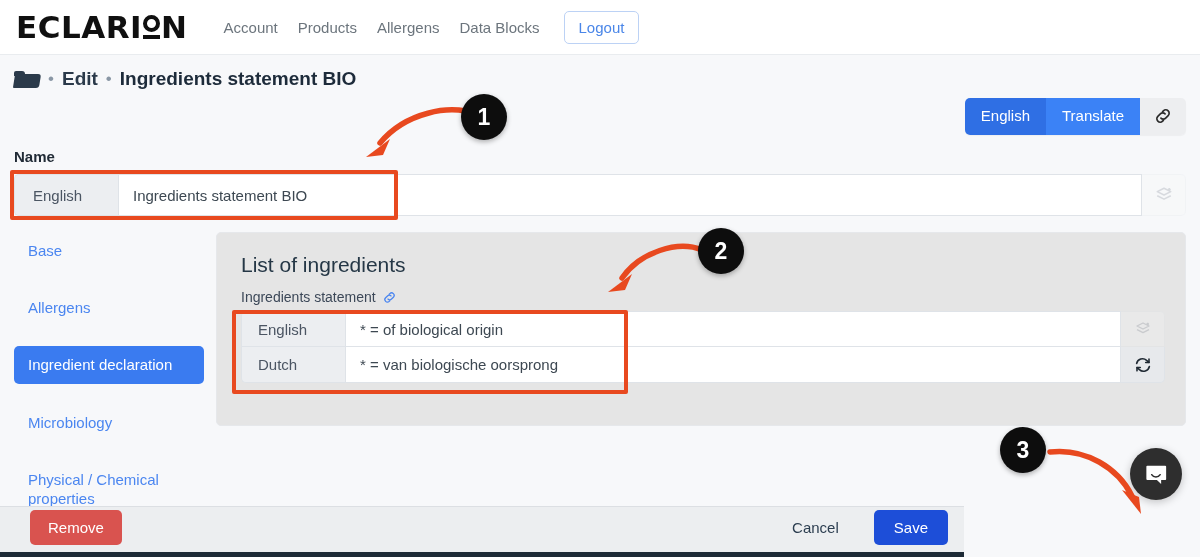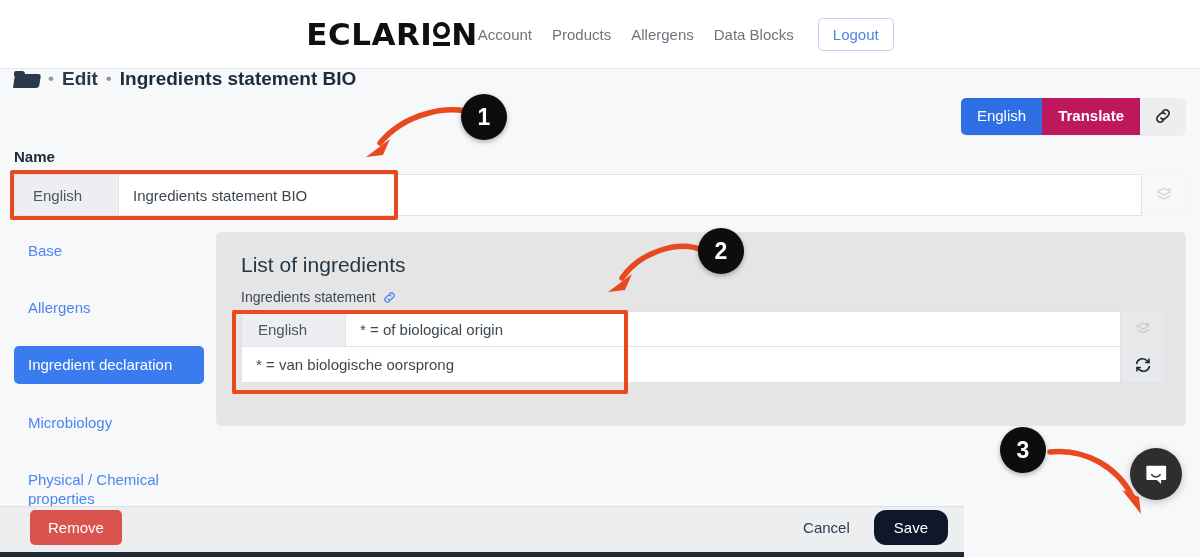--- a/index.html
+++ b/index.html
@@ -6,24 +6,25 @@
   html, body {
     width: 1200px; height: 557px;
     font-family: "Liberation Sans", sans-serif;
     background: #ffffff;
     overflow: hidden;
   }
   #app { position: relative; width: 1200px; height: 557px; background: #f7f8fa; }
 
   
   .navbar {
-    position: absolute; left: 0; top: 0; width: 1200px; height: 69px;
+    position: absolute; left: 0; top: 0; width: 1200px; height: 55px;
     background: #ffffff; border-bottom: 1px solid #e9ecef;
-    display: flex; align-items: center; justify-content: center;
+    display: flex; align-items: center; justify-content: flex-start;
     padding: 0 16px;
+    gap: 36px;
   }
   .logo {
     font-family: "DejaVu Sans", sans-serif;
     font-size: 31px; font-weight: 700; letter-spacing: 0.5px;
     color: #101010; display: flex; align-items: center; line-height: 1;
   }
   .logo .o-glyph {
     display: inline-flex; flex-direction: column; align-items: center;
     justify-content: center; margin: 0 1px;
   }
@@ -69,21 +70,21 @@
     position: absolute; right: 14px; top: 98px;
     display: flex; align-items: stretch;
     border-radius: 5px; overflow: hidden;
     box-shadow: 0 1px 1px rgba(0,0,0,.04);
   }
   .seg {
     font-size: 15px; color: #fff; border: none; cursor: pointer;
     padding: 9px 16px; line-height: 1.25;
   }
   .seg-active { background: #2f6fe4; }
-  .seg-alt { background: #be185d; font-weight: bold; }
+  .seg-alt { background: #3b82f6; }
   .seg-icon-btn {
     background: #edeef0; border: none; cursor: pointer;
     padding: 0 13px; display: flex; align-items: center; justify-content: center;
   }
 
   
   .chain { display: block; }
 
   
   .name-label {
@@ -155,27 +156,27 @@
     position: absolute; left: 0; bottom: 0; width: 964px; height: 51px;
     background: #eceef0; border-top: 1px solid #dcdfe3;
     border-bottom: 5px solid #1d2a36;
     display: flex; align-items: center; justify-content: space-between;
     padding: 0 16px 4px 30px;
   }
   .btn-remove {
     background: #d9534f; color: #fff; border: none; border-radius: 5px;
     font-size: 15px; padding: 9px 18px; cursor: pointer;
   }
-  .footer-right { display: flex; align-items: center; gap: 18px; }
+  .footer-right { display: flex; align-items: center; gap: 29px; }
   .btn-cancel {
     background: transparent; border: none; font-size: 15px;
     color: #2c3e50; cursor: pointer; padding: 9px 6px;
   }
   .btn-save {
-    background: #0f172a; color: #fff; border: none; border-radius: 12px;
+    background: #1d4ed8; color: #fff; border: none; border-radius: 5px;
     font-size: 15px; padding: 9px 20px; cursor: pointer;
   }
 
   
   .launcher {
     position: absolute; left: 1130px; top: 448px;
     width: 52px; height: 52px; border-radius: 50%;
     background: #2e2e2e; cursor: pointer;
     display: flex; align-items: center; justify-content: center;
     box-shadow: 0 2px 8px rgba(0,0,0,.22);
@@ -273,20 +274,21 @@
         <div class="field">* = of biological origin</div>
         <div class="field-btn disabled">
           <svg width="16" height="16" viewBox="0 0 24 24" fill="none" stroke="#6b7280" stroke-width="2" stroke-linejoin="round">
             <path d="M12 3 3 7.5 12 12l9-4.5L12 3z"></path>
             <path d="M3 13l9 4.5L21 13"></path>
             <path d="M17 4.5h4M19 2.5v4"></path>
           </svg>
         </div>
       </div>
       <div class="stmt-row last">
+        <div class="addon">Dutch</div>
         <div class="field">* = van biologische oorsprong</div>
         <div class="field-btn strong">
           <svg width="18" height="18" viewBox="0 0 24 24" fill="none" stroke="#1f2933" stroke-width="2.1" stroke-linecap="round" stroke-linejoin="round">
             <path d="M3.5 10a8 8 0 0 1 13.3-4.2L20 8.5"></path>
             <path d="M20.5 14a8 8 0 0 1-13.3 4.2L4 15.5"></path>
             <path d="M20 4.2v4.4h-4.4"></path>
             <path d="M4 19.8v-4.4h4.4"></path>
           </svg>
         </div>
       </div>

